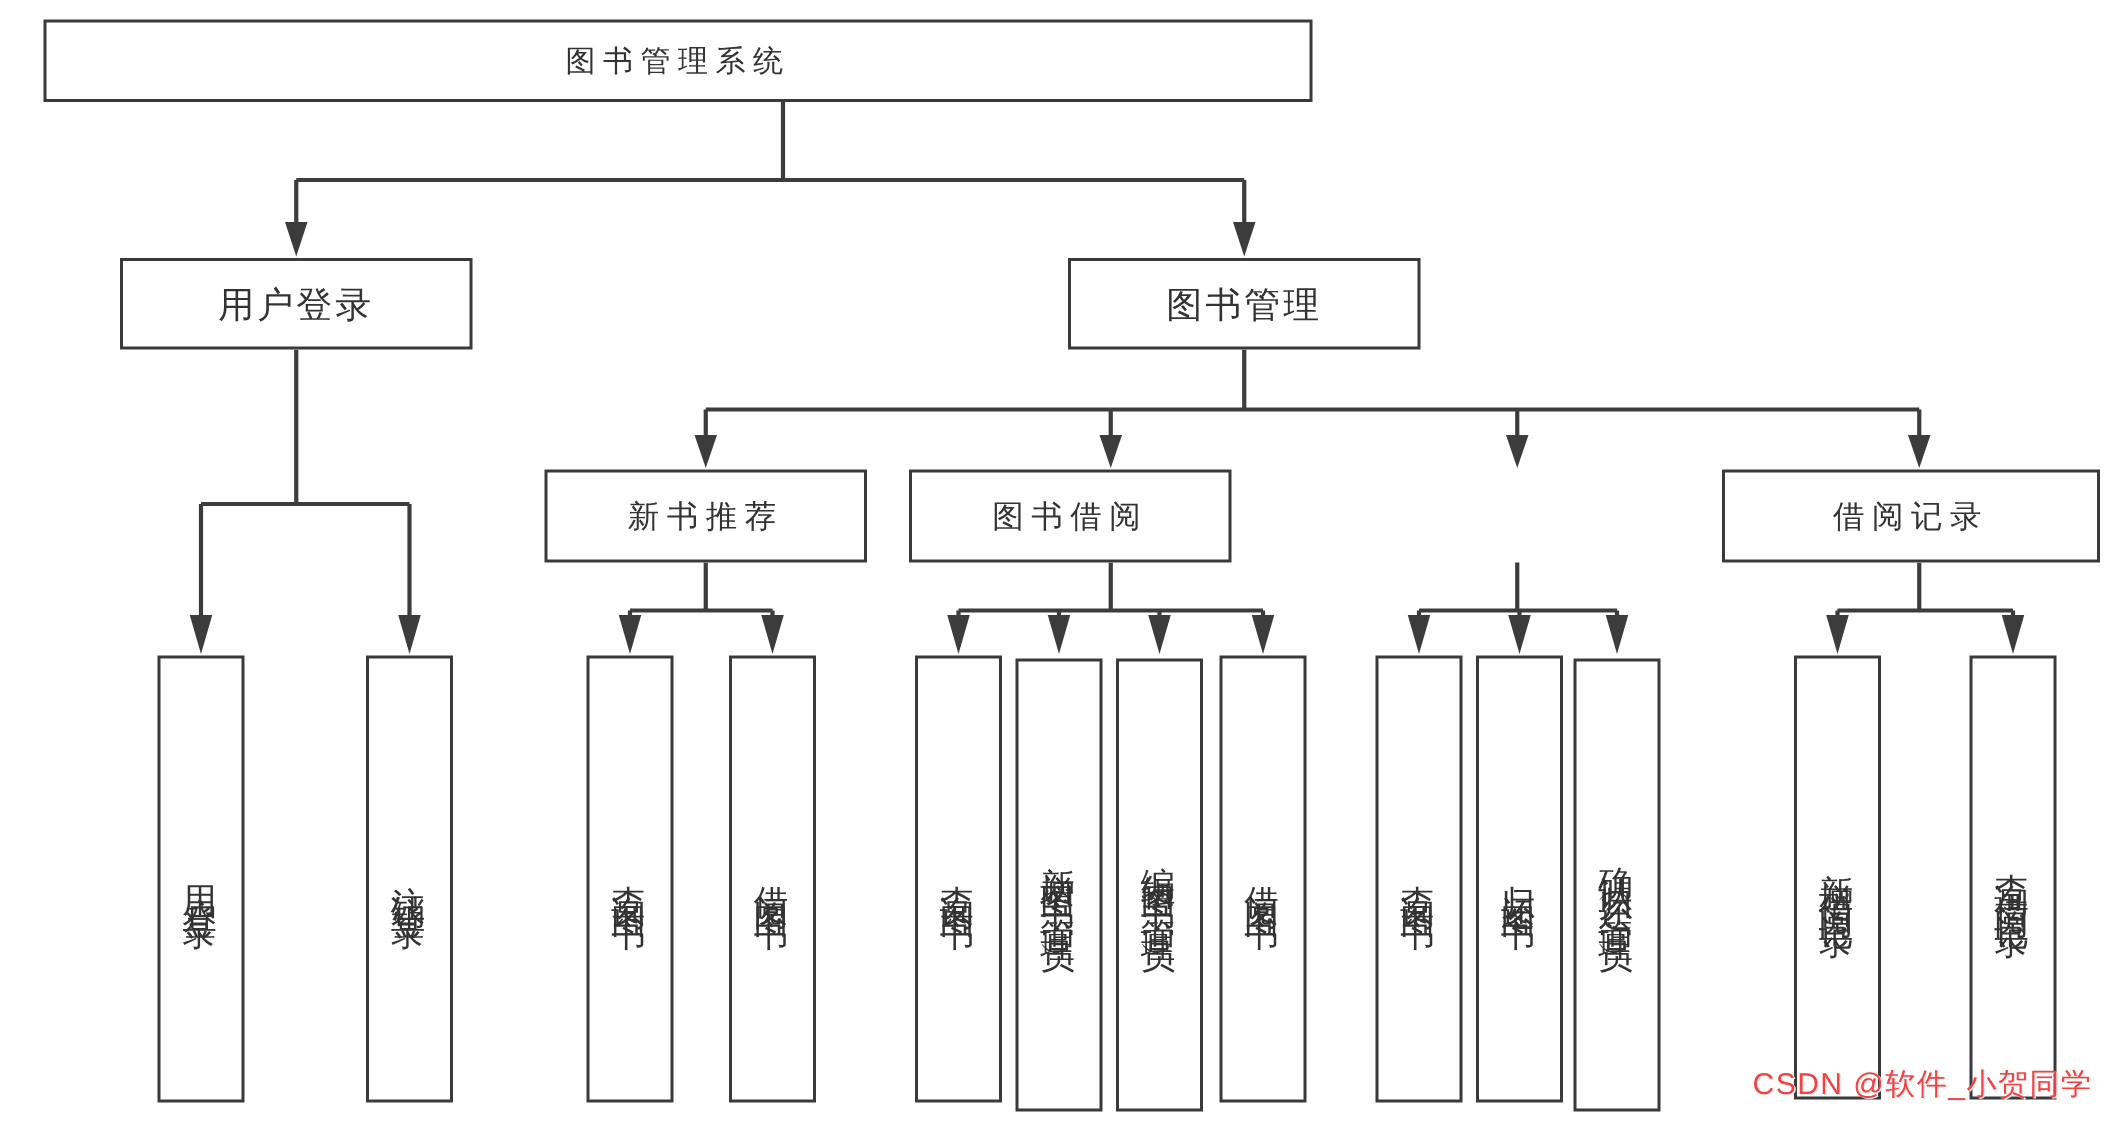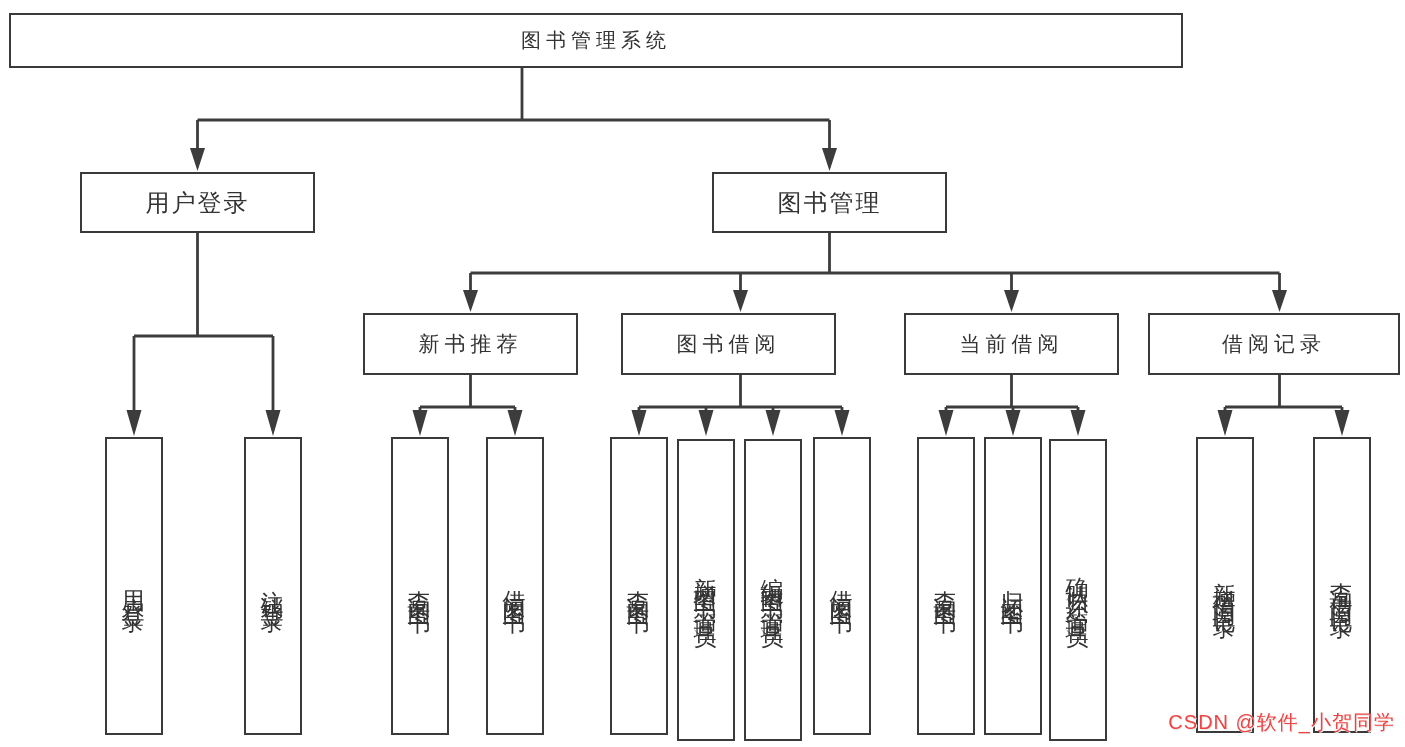--- a/index.html
+++ b/index.html
@@ -80,28 +80,27 @@
       <polygon points="765.5,410 780.5,410 773,436"></polygon>
       <polygon points="834.5,410 849.5,410 842,436"></polygon>
       <polygon points="938.5,410 953.5,410 946,436"></polygon>
       <polygon points="1005.5,410 1020.5,410 1013,436"></polygon>
       <polygon points="1070.5,410 1085.5,410 1078,436"></polygon>
       <polygon points="1217.5,410 1232.5,410 1225,436"></polygon>
       <polygon points="1334.5,410 1349.5,410 1342,436"></polygon>
     </g>
   </svg>
 
-  <div class="box hbox-title" style="left:9px;top:13px;width:1174px;height:55px;">图书管理系统</div>
+  <div class="box hbox-title" style="left:29px;top:13px;width:846px;height:55px;">图书管理系统</div>
 
   <div class="box hbox-l2" style="left:80px;top:172px;width:235px;height:61px;">用户登录</div>
   <div class="box hbox-l2" style="left:712px;top:172px;width:235px;height:61px;">图书管理</div>
 
   <div class="box hbox-l3" style="left:363px;top:313px;width:215px;height:62px;">新书推荐</div>
-  <div class="box hbox-l3" style="left:621px;top:313px;width:215px;height:62px;">图书借阅</div>
-  <div class="box hbox-l3" style="left:904px;top:313px;width:215px;height:62px;">当前借阅</div>
+  <div class="box hbox-l3" style="left:606px;top:313px;width:215px;height:62px;">图书借阅</div>
   <div class="box hbox-l3" style="left:1148px;top:313px;width:252px;height:62px;">借阅记录</div>
 
   <div class="box vbox" style="left:105px;top:437px;width:58px;height:298px;">用户登录</div>
   <div class="box vbox" style="left:244px;top:437px;width:58px;height:298px;">注销登录</div>
 
   <div class="box vbox" style="left:391px;top:437px;width:58px;height:298px;">查询图书</div>
   <div class="box vbox" style="left:486px;top:437px;width:58px;height:298px;">借阅图书</div>
 
   <div class="box vbox" style="left:610px;top:437px;width:58px;height:298px;">查询图书</div>
   <div class="box vbox" style="left:677px;top:439px;width:58px;height:302px;">新增图书（管理员）</div>

